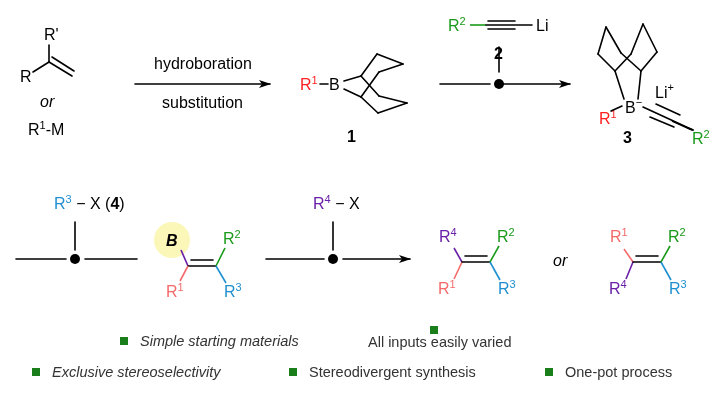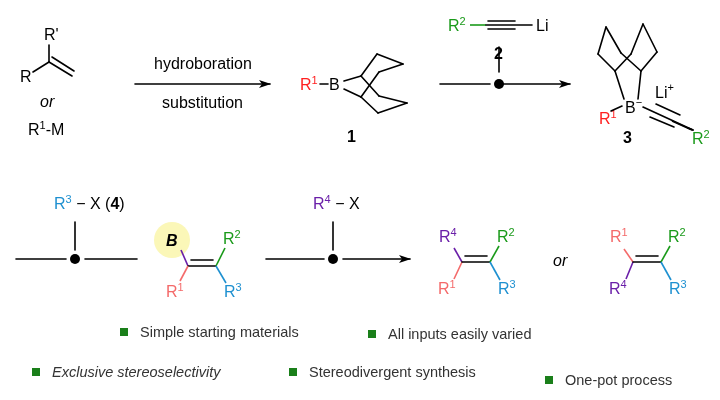--- a/index.html
+++ b/index.html
@@ -196,33 +196,33 @@
     <text class="lbl" x="668" y="242" fill="#1a9a1a">
       <tspan>R</tspan><tspan class="sup" dy="-6">2</tspan>
     </text>
     <text class="lbl" x="669" y="294" fill="#1e90d0">
       <tspan>R</tspan><tspan class="sup" dy="-6">3</tspan>
     </text>
   </g>
 </svg>
 
 <div class="features">
-  <div class="feat" style="left:120px; top:324px;">
+  <div class="feat" style="left:120px; top:333px;font-style:italic;">
     <span class="bullet" style="background:#1a7f1a;"></span>
     <span>Simple starting materials</span>
   </div>
-  <div class="feat" style="left:368px; top:326px;">
+  <div class="feat" style="left:368px; top:326px;flex-direction:column;">
     <span class="bullet" style="background:#1a7f1a;"></span>
     <span>All inputs easily varied</span>
   </div>
   <div class="feat" style="left:32px; top:364px;font-style:italic;">
     <span class="bullet" style="background:#1a7f1a;"></span>
     <span>Exclusive stereoselectivity</span>
   </div>
   <div class="feat" style="left:289px; top:364px;">
     <span class="bullet" style="background:#1a7f1a;"></span>
     <span>Stereodivergent synthesis</span>
   </div>
-  <div class="feat" style="left:545px; top:372px;text-align:right;">
+  <div class="feat" style="left:545px; top:364px;text-align:right;">
     <span class="bullet" style="background:#1a7f1a;"></span>
     <span>One-pot process</span>
   </div>
 </div>
 
 </body></html>

